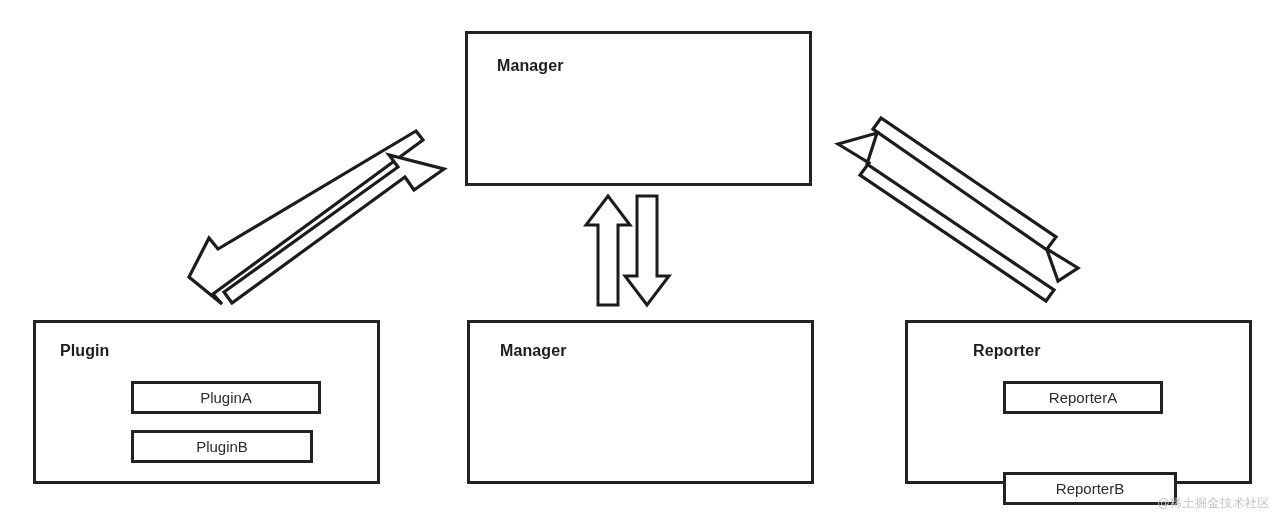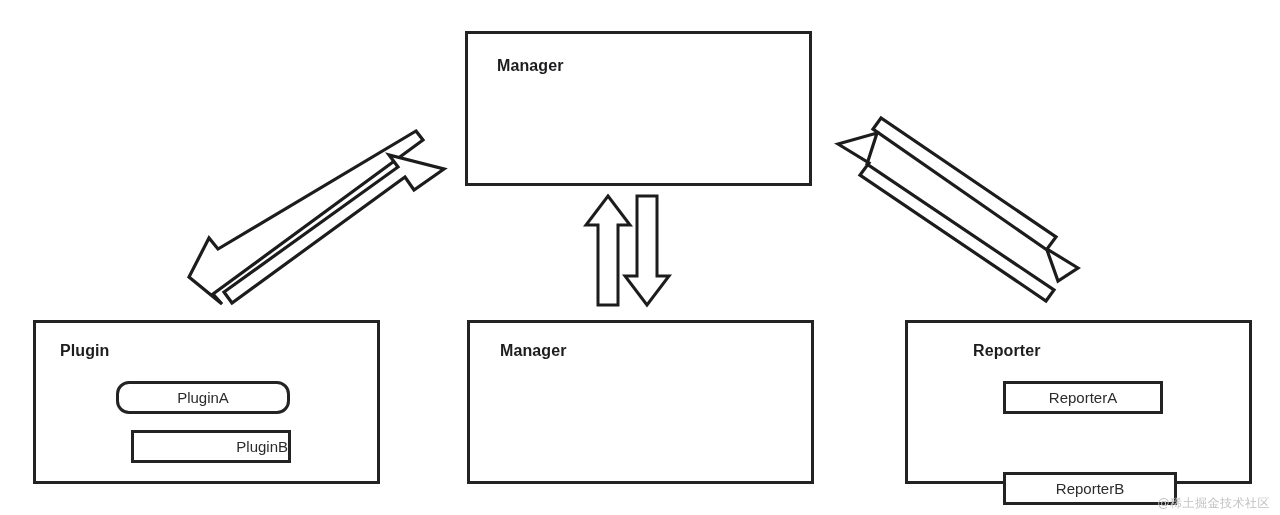--- a/index.html
+++ b/index.html
@@ -108,24 +108,24 @@
     <polygon class="arrow-shape-thin" points="838,144 869,163 860,175 1046,301 1054,290 867,164 877,133"></polygon>
   </svg>
 
   <div class="node-box" style="left:465px; top:31px; width:347px; height:155px;">
   </div>
   <div class="node-title" style="left:497px; top:57px;">Manager</div>
 
   <div class="node-box" style="left:33px; top:320px; width:347px; height:164px;">
   </div>
   <div class="node-title" style="left:60px; top:342px;">Plugin</div>
-  <div class="chip" style="left:116px; top:381px; width:174px; height:33px;border-radius:13px;">
+  <div class="chip" style="left:131px; top:381px; width:190px; height:33px;">
     <span class="chip-label">PluginA</span>
   </div>
-  <div class="chip" style="left:131px; top:430px; width:160px; height:33px;justify-content:flex-end;">
+  <div class="chip" style="left:131px; top:430px; width:182px; height:33px;">
     <span class="chip-label">PluginB</span>
   </div>
 
   <div class="node-box" style="left:467px; top:320px; width:347px; height:164px;">
   </div>
   <div class="node-title" style="left:500px; top:342px;">Manager</div>
 
   <div class="node-box" style="left:905px; top:320px; width:347px; height:164px;">
   </div>
   <div class="node-title" style="left:929px; top:342px;margin-left:44px;">Reporter</div>

